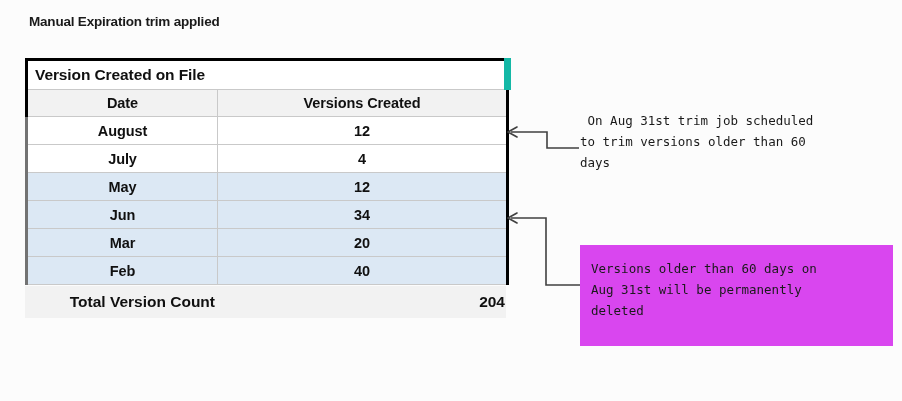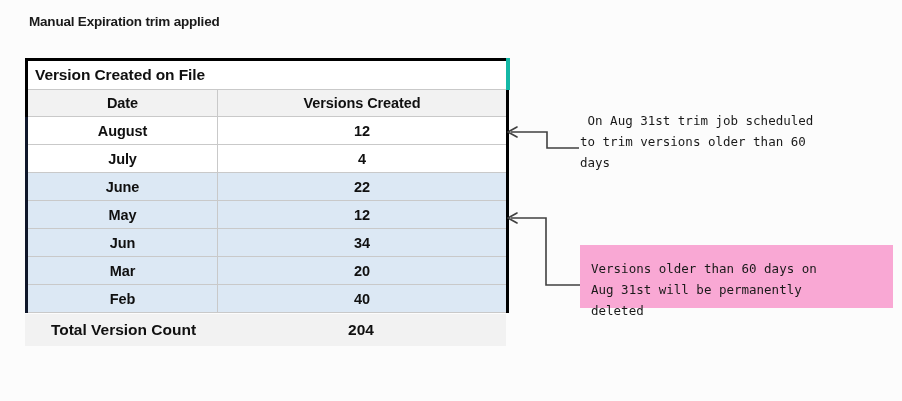--- a/index.html
+++ b/index.html
@@ -53,35 +53,35 @@
     color: #101010;
     letter-spacing: -0.1px;
   }
 
   
   tr.title-row td {
     border-top: 3px solid #000;
   }
   tr.title-row td.title-cell {
     border-left: 3px solid #000;
-    border-right: 4px solid #14b8a6;
+    border-right: 7px solid #14b8a6;
     text-align: left;
     padding-left: 7px;
     font-size: 15.5px;
     background: #FFFFFF;
     height: 28px;
   }
   tr.head-row td {
     background: #F2F2F2;
     height: 26px;
   }
   tr.head-row td:first-child { border-left: 3px solid #000; }
   tr.head-row td:last-child  { border-right: 3px solid #000; }
 
-  tr.data-row td:first-child { border-left: 3px solid #0f172a; }
+  tr.data-row td:first-child { border-left: 3px solid #737373; }
   tr.data-row td:last-child  { border-right: 3px solid #000; }
   tr.data-row td { height: 27px; }
   tr.data-row.plain td { background: #FFFFFF; }
   tr.data-row.shaded td { background: #DCE8F4; }
   tr.data-row.last td { border-bottom: 3px solid #000; }
 
   td.count-cell { font-weight: normal; font-size: 14.5px; }
 
   
   table.total-table {
@@ -93,22 +93,22 @@
   table.total-table col.c-date  { width: 191px; }
   table.total-table col.c-count { width: 290px; }
   table.total-table td {
     background: #F2F2F2;
     border: none;
     height: 30px;
     font-size: 15.5px;
     font-weight: bold;
     color: #101010;
   }
-  td.total-label { text-align: center; padding-left: 7px; margin-top: 20px; }
-  td.total-value { text-align: center; }
+  td.total-label { text-align: right; padding-left: 7px; margin-top: 20px; }
+  td.total-value { text-align: right; }
 
   
   .connector { position: absolute; pointer-events: none; }
 
   #annotation-1-text {
     position: absolute;
     left: 580px;
     top: 110px;
     width: 290px;
     font-family: "DejaVu Sans Mono", monospace;
@@ -116,22 +116,22 @@
     line-height: 21px;
     color: #1a1a1a;
     white-space: pre;
   }
 
   #annotation-2-box {
     position: absolute;
     left: 580px;
     top: 245px;
     width: 313px;
-    height: 63px;
-    background: #f9a8d4;
+    height: 101px;
+    background: #d946ef;
   }
   #annotation-2-text {
     position: absolute;
     left: 11px;
     top: 13px;
     width: 295px;
     font-family: "DejaVu Sans Mono", monospace;
     font-size: 12.5px;
     line-height: 21px;
     color: #1a1a1a;
@@ -159,24 +159,20 @@
         <td>Versions Created</td>
       </tr>
 
       <tr class="data-row plain">
         <td>August</td>
         <td class="count-cell">12</td>
       </tr>
       <tr class="data-row plain">
         <td>July</td>
         <td class="count-cell">4</td>
-      </tr>
-      <tr class="data-row shaded">
-        <td>June</td>
-        <td class="count-cell">22</td>
       </tr>
       <tr class="data-row shaded">
         <td>May</td>
         <td class="count-cell">12</td>
       </tr>
       <tr class="data-row shaded">
         <td>Jun</td>
         <td class="count-cell">34</td>
       </tr>
       <tr class="data-row shaded">

